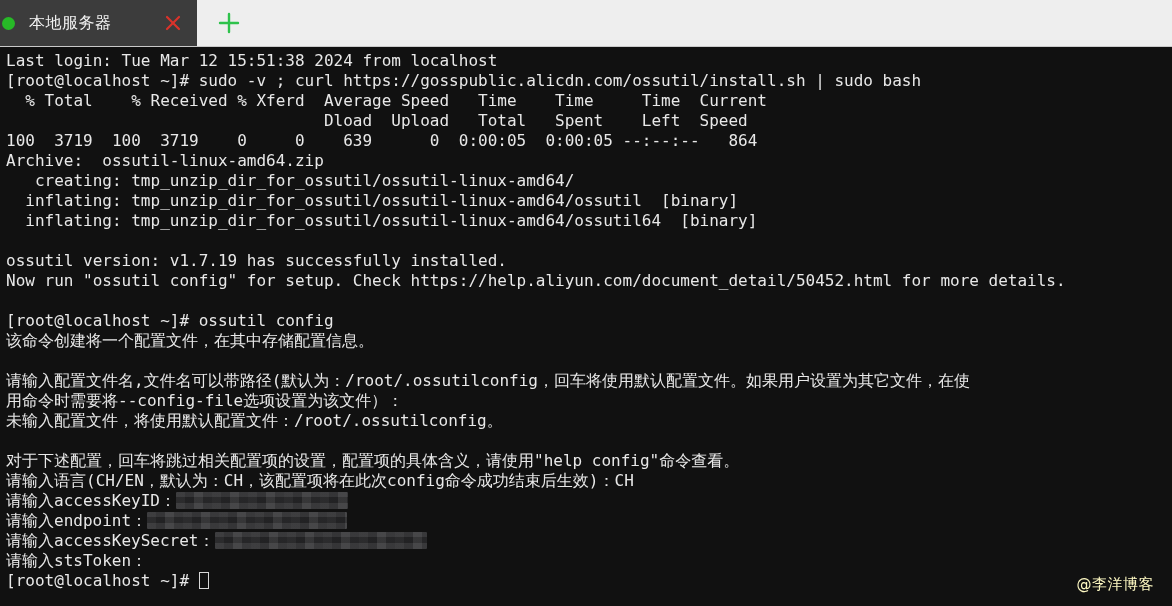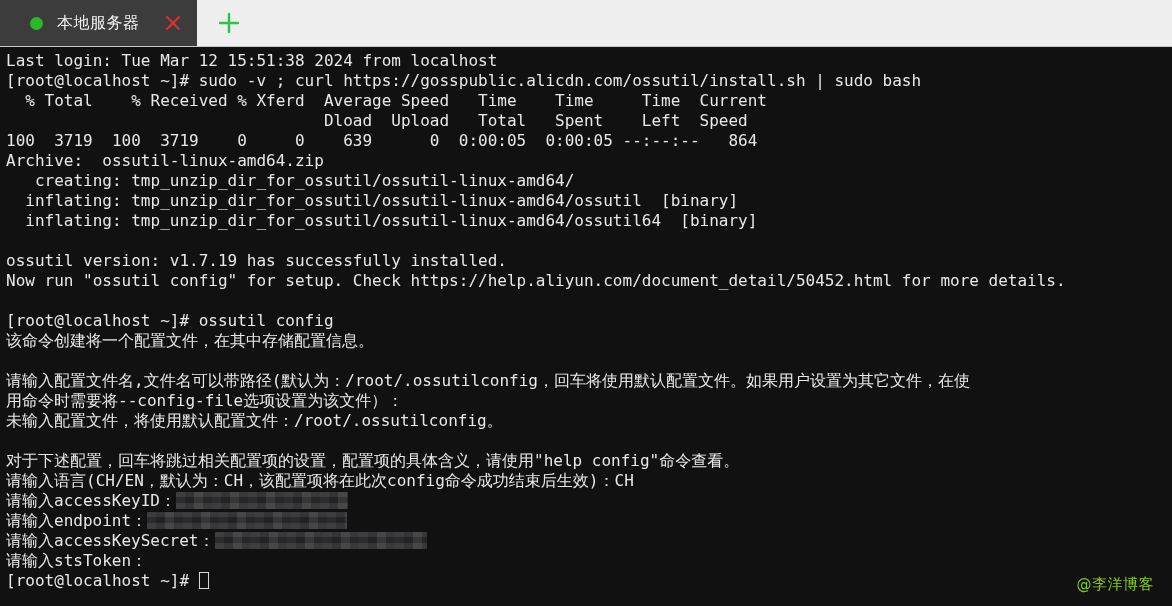--- a/index.html
+++ b/index.html
@@ -19,21 +19,21 @@
     background: #eeeeee;
     display: flex;
     align-items: stretch;
   }
   #tab-active {
     width: 197px;
     height: 46px;
     background: #3c3c3c;
     display: flex;
     align-items: center;
-    padding: 0 0 0 30px;
+    padding: 0 0 0 2px;
     position: relative;
     cursor: default;
   }
   .tab-dot {
     width: 13px; height: 13px;
     border-radius: 50%;
     background: #27b927;
     flex: 0 0 auto;
   }
   .tab-title {
@@ -111,21 +111,21 @@
     height: 17px;
     vertical-align: -3px;
     border: 1.5px solid #d8d8d8;
     background: transparent;
   }
 
   #watermark {
     position: absolute;
     right: 18px;
     bottom: 12px;
-    color: #84cc16;
+    color: #fef9c3;
     font-family: "DejaVu Sans", "Liberation Sans", sans-serif;
     font-size: 15px;
     letter-spacing: 0.5px;
     user-select: none;
     pointer-events: none;
   }
 </style>
 </head>
 <body>
 

